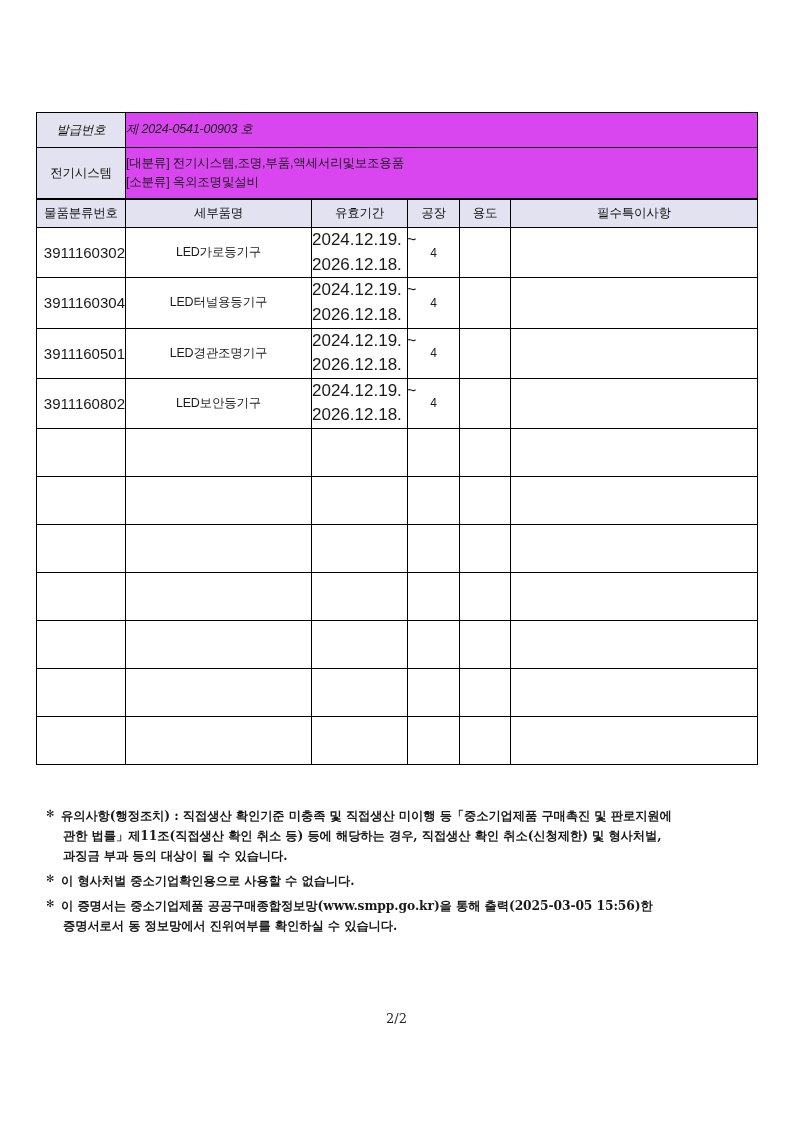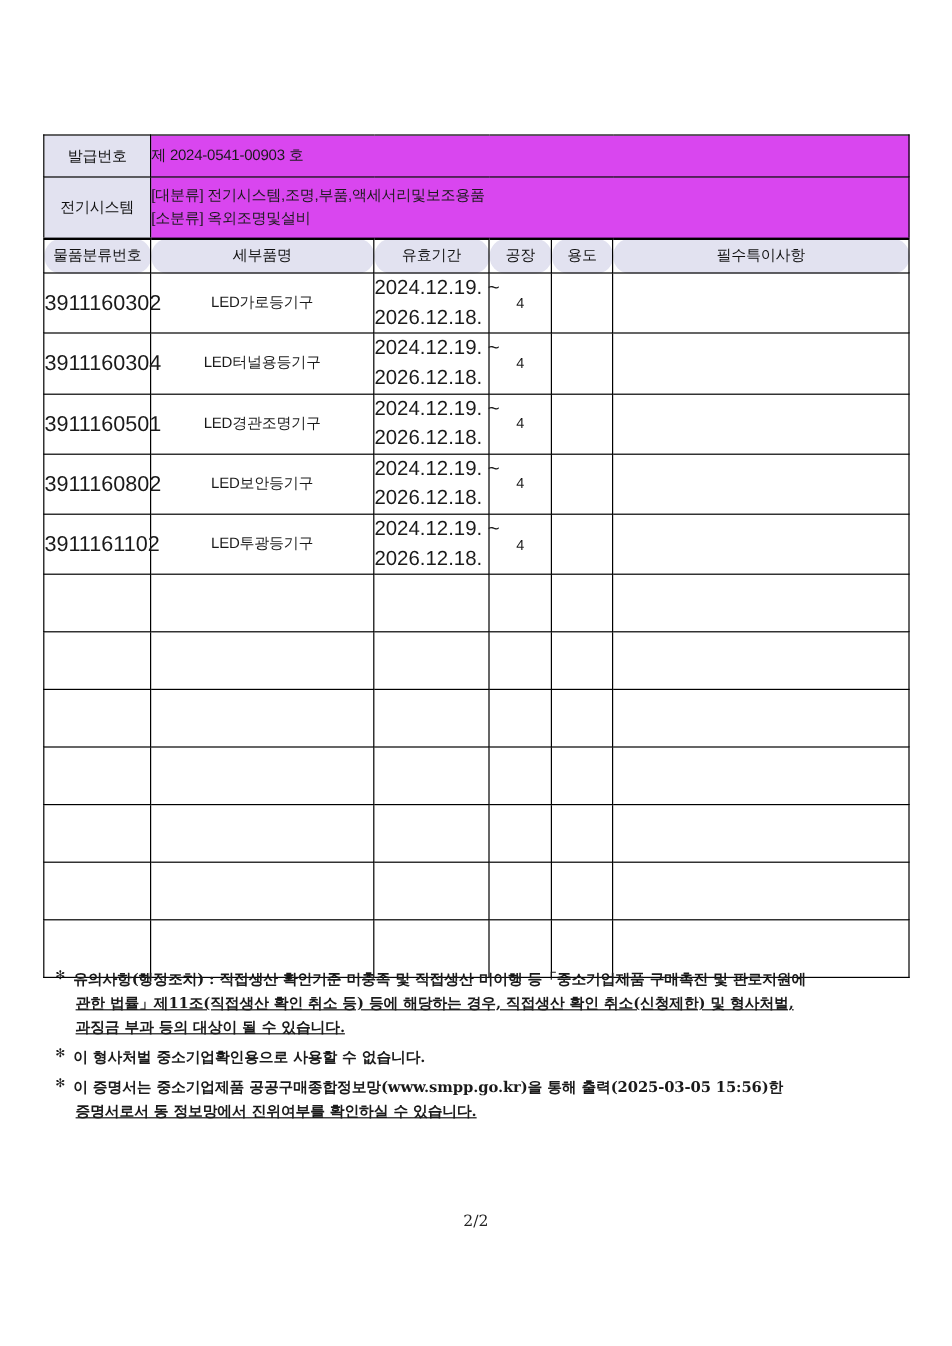--- a/index.html
+++ b/index.html
@@ -44,21 +44,20 @@
     padding: 0;
     vertical-align: middle;
     font-weight: normal;
   }
   .hdr-cell {
     background: #e2e2f0;
     text-align: center;
     font-size: 12.5px;
     letter-spacing: -0.2px;
     color: #111;
-    border-radius: 14px;
   }
   .lbl-cell {
     background: #e2e2f0;
     text-align: center;
     font-size: 12.5px;
     letter-spacing: -0.2px;
     color: #111;
   }
   .val-cell {
     background: #d946ef;
@@ -66,28 +65,28 @@
     padding-left: 10px;
     font-size: 12.5px;
     letter-spacing: -0.2px;
   }
   .val-cell .line {
     display: block;
     line-height: 1.55;
   }
 
   
-  tr.row-issue > td { height: 34px; }
+  tr.row-issue > td { height: 34px; font-style: italic; }
   tr.row-product > td { height: 50px; }
   tr.row-colhdr > td { height: 27px; }
   tr.row-data > td { height: 46px; }
   tr.row-empty > td { height: 47px; }
 
   
-  .c-code   { text-align: right; font-size: 18px; }
+  .c-code   { text-align: right; font-size: 15px; }
   .c-name   { text-align: center; font-size: 12.5px; letter-spacing: -0.2px; }
   .c-period { text-align: left; font-size: 17px; line-height: 1.45; }
   .c-period .pline { display: block; white-space: nowrap; }
   .c-factory{ text-align: center; font-size: 12px; }
   .c-use    { text-align: center; font-size: 12px; }
   .c-note   { text-align: left; font-size: 12px; padding-left: 6px; }
 
   
   tr.row-colhdr > td { border-top: 2px solid #000; border-bottom: 1px solid #000; }
   table.cert { border: 1px solid #000; }
@@ -115,21 +114,20 @@
     left: 0;
     top: 0;
     font-size: 10px;
     font-weight: normal;
   }
   .note .ln {
     display: block;
   }
   .note .ln.indent {
     padding-left: 2px;
-    text-decoration: underline;
   }
 
   
   #page-number {
     position: absolute;
     left: 0;
     top: 1011px;
     width: 793px;
     text-align: center;
     font-family: "DejaVu Serif", "Liberation Serif", serif;
@@ -219,31 +217,20 @@
           <td class="c-name">LED보안등기구</td>
           <td class="c-period">
             <span class="pline">2024.12.19. ~</span>
             <span class="pline">2026.12.18.</span>
           </td>
           <td class="c-factory">4</td>
           <td class="c-use"></td>
           <td class="c-note"></td>
         </tr>
 
-        <tr class="row-data">
-          <td class="c-code">3911161102</td>
-          <td class="c-name">LED투광등기구</td>
-          <td class="c-period">
-            <span class="pline">2024.12.19. ~</span>
-            <span class="pline">2026.12.18.</span>
-          </td>
-          <td class="c-factory">4</td>
-          <td class="c-use"></td>
-          <td class="c-note"></td>
-        </tr>
 
       <tr class="row-empty">
             <td></td>
             <td></td>
             <td></td>
             <td></td>
             <td></td>
             <td></td>
           </tr>
           <tr class="row-empty">

